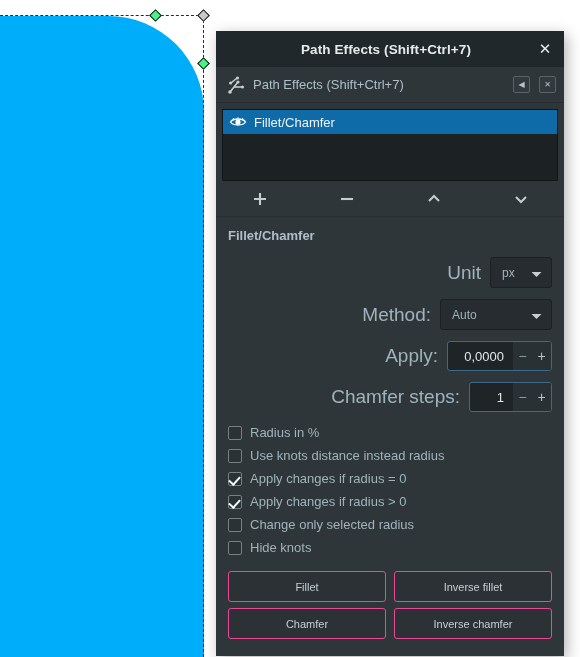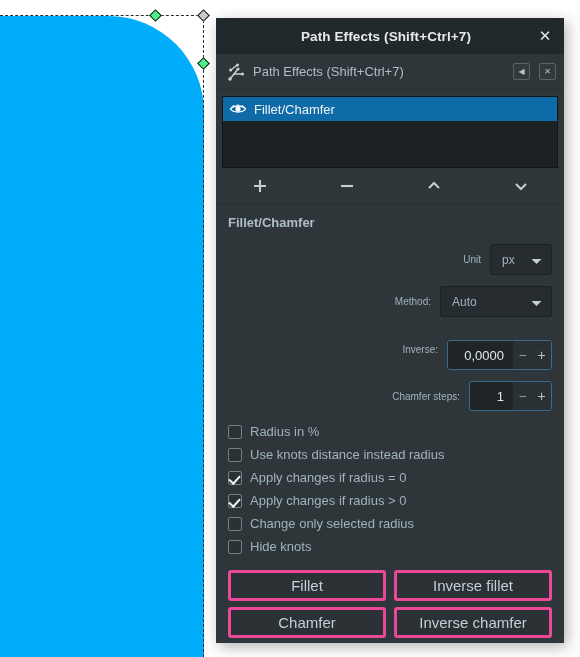--- a/index.html
+++ b/index.html
@@ -42,21 +42,21 @@
     width: 9px; height: 9px;
     transform: rotate(45deg);
     border: 1.4px solid #141414;
   }
   .node.green { background: #4ef08a; }
   .node.grey  { background: #c9c9c9; }
 
   
   #dialog {
     position: absolute;
-    left: 216px; top: 18px;
+    left: 216px; top: 31px;
     width: 348px; height: 625px;
     background: #2f3639;
     box-shadow: 3px 4px 14px rgba(0,0,0,0.30);
     display: flex; flex-direction: column;
   }
 
   #titlebar {
     height: 36px; flex: 0 0 36px;
     background: #21282b;
     display: flex; align-items: center;
@@ -128,21 +128,21 @@
 
   .section-title {
     color: #aebfc7; font-size: 13px; font-weight: bold;
     margin: 1px 0 14px 0;
   }
 
   .row {
     display: flex; align-items: center; justify-content: flex-end;
     margin-bottom: 11px;
   }
-  .row-label { color: #9fb3bc; font-size: 10px; margin-right: 9px; }
+  .row-label { color: #9fb3bc; font-size: 19px; margin-right: 9px; }
 
   .combo {
     background: #262c2f;
     border: 1px solid #1b2022;
     border-radius: 3px;
     height: 31px;
     display: flex; align-items: center;
     padding: 0 9px 0 11px;
     cursor: pointer;
     min-width: 62px;
@@ -165,21 +165,21 @@
     color: #dfe7ea; font-size: 13px;
     padding: 0 9px 0 10px;
   }
   .spin-btn {
     width: 19px; height: 100%;
     display: flex; align-items: center; justify-content: center;
     color: #b9c5ca; font-size: 14px; cursor: pointer;
     background: #2a3134;
   }
   .spin-btn.minus { color: #8f9b9f; }
-  #radius-spin { width: 105px; margin-top: 12px; }
+  #radius-spin { width: 105px; }
   #steps-spin  { width: 83px;  }
 
   .chkrow {
     display: flex; align-items: center;
     margin-bottom: 4px; cursor: pointer;
     height: 19px;
   }
   .chkbox {
     width: 14px; height: 14px; flex: 0 0 14px;
     border: 1px solid #768085;
@@ -202,23 +202,23 @@
 
   #btngrid {
     display: grid;
     grid-template-columns: 1fr 1fr;
     gap: 6px 8px;
     margin-top: 14px;
   }
   .actbtn {
     height: 31px;
     background: #2b3134;
-    border: 3px solid #ec4899;
+    border: 1px solid #ec4899;
     border-radius: 3px;
-    color: #c2d0d6; font-size: 15px;
+    color: #c2d0d6; font-size: 11px;
     display: flex; align-items: center; justify-content: center;
     cursor: pointer;
   }
 
   #expander {
     display: flex; align-items: center;
     margin-top: 15px; cursor: pointer;
   }
   #expander .exp-strong { color: #c8d4d9; font-size: 13px; font-weight: bold; }
   #expander .exp-rest   { color: #9fb3bc; font-size: 13px; }
@@ -323,21 +323,21 @@
           <span class="cv">Auto</span>
           <span class="carat">
             <svg width="11" height="7" viewBox="0 0 11 7">
                 <path d="M0.5 1 L5.5 6 L10.5 1 Z" fill="#c6d0d4"></path>
               </svg>
           </span>
         </span>
       </div>
 
       <div class="row">
-        <span class="row-label">Inverse:</span>
+        <span class="row-label">Apply:</span>
         <span class="spin" id="radius-spin">
           <span class="sv">0,0000</span>
           <span class="spin-btn minus">−</span>
           <span class="spin-btn">+</span>
         </span>
       </div>
 
       <div class="row">
         <span class="row-label">Chamfer steps:</span>
         <span class="spin" id="steps-spin">

